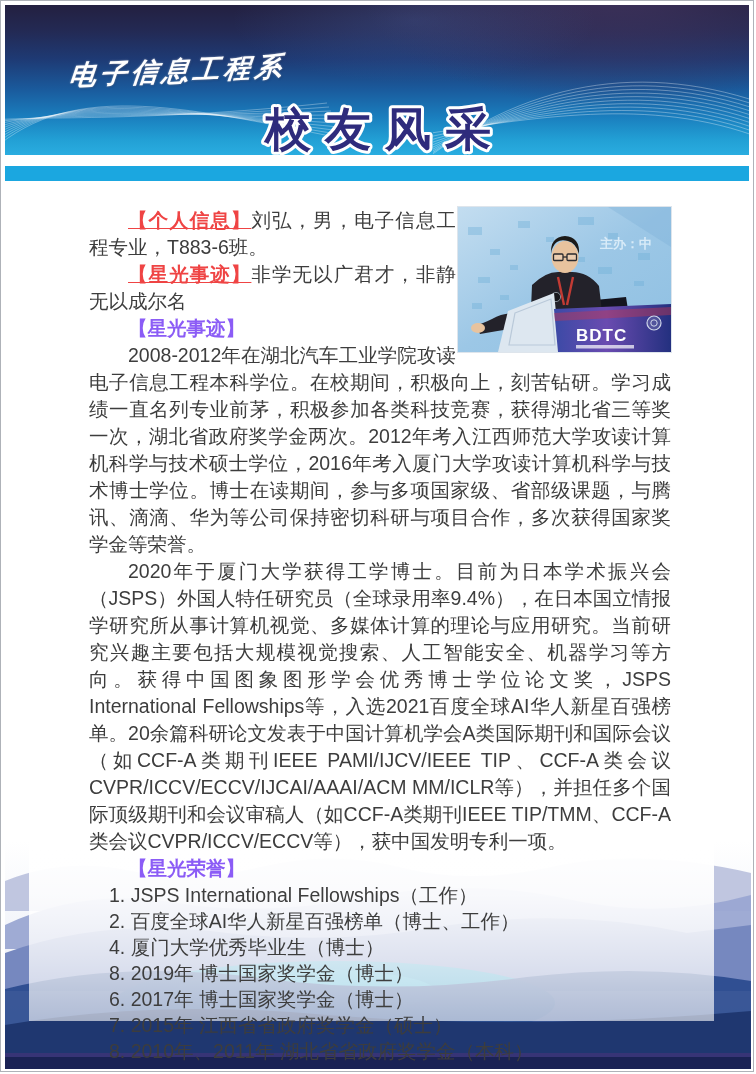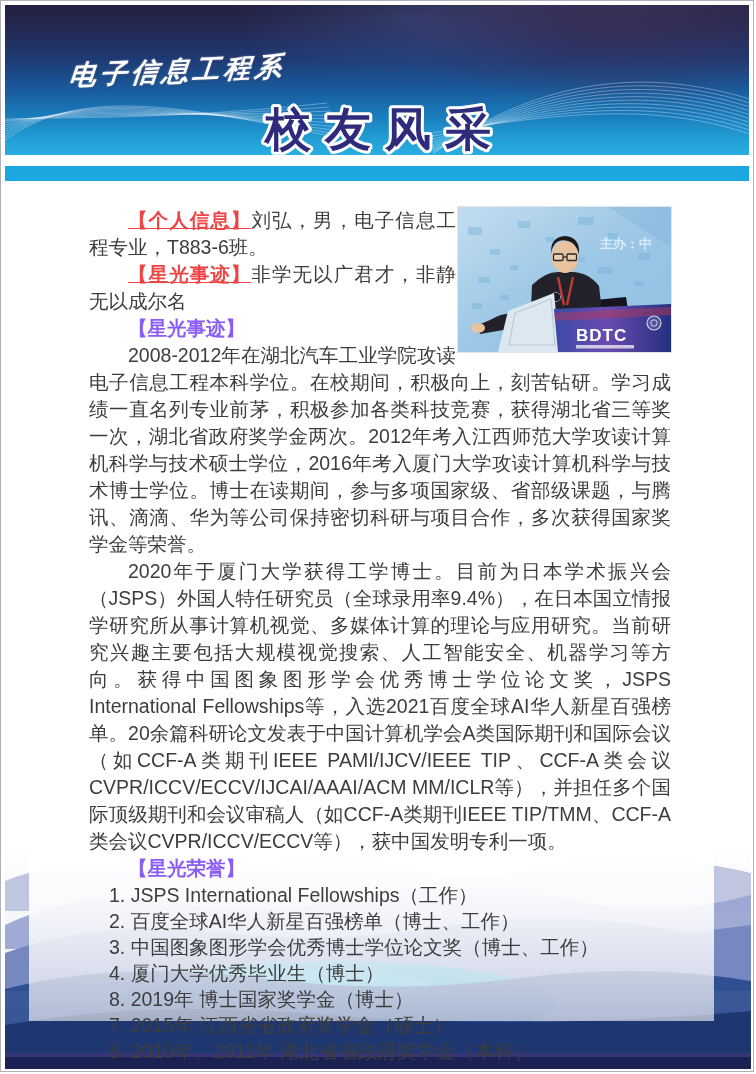--- a/index.html
+++ b/index.html
@@ -230,26 +230,26 @@
     <p>2008-2012年在湖北汽车工业学院攻读电子信息工程本科学位。在校期间，积极向上，刻苦钻研。学习成绩一直名列专业前茅，积极参加各类科技竞赛，获得湖北省三等奖一次，湖北省政府奖学金两次。2012年考入江西师范大学攻读计算机科学与技术硕士学位，2016年考入厦门大学攻读计算机科学与技术博士学位。博士在读期间，参与多项国家级、省部级课题，与腾讯、滴滴、华为等公司保持密切科研与项目合作，多次获得国家奖学金等荣誉。</p>
     <p>2020年于厦门大学获得工学博士。目前为日本学术振兴会（JSPS）外国人特任研究员（全球录用率9.4%），在日本国立情报学研究所从事计算机视觉、多媒体计算的理论与应用研究。当前研究兴趣主要包括大规模视觉搜索、人工智能安全、机器学习等方向。获得中国图象图形学会优秀博士学位论文奖，JSPS International Fellowships等，入选2021百度全球AI华人新星百强榜单。20余篇科研论文发表于中国计算机学会A类国际期刊和国际会议（如CCF-A类期刊IEEE PAMI/IJCV/IEEE TIP、CCF-A类会议 CVPR/ICCV/ECCV/IJCAI/AAAI/ACM MM/ICLR等），并担任多个国际顶级期刊和会议审稿人（如CCF-A类期刊IEEE TIP/TMM、CCF-A类会议CVPR/ICCV/ECCV等），获中国发明专利一项。</p>
 
     <div class="sec-head">【星光荣誉】</div>
     <ol class="honors">
 
         <li>1. JSPS International Fellowships（工作）</li>
 
         <li>2. 百度全球AI华人新星百强榜单（博士、工作）</li>
 
-        <li>3. 中国图象图形学会优秀博士学位论文奖（博士、工作）</li>
 
         <li>4. 厦门大学优秀毕业生（博士）</li>
 
         <li>8. 2019年 博士国家奖学金（博士）</li>
 
+        <li>6. 2017年 博士国家奖学金（博士）</li>
 
         <li>7. 2015年 江西省省政府奖学金（硕士）</li>
 
         <li>8. 2010年、2011年 湖北省省政府奖学金（本科）</li>
 
       </ol>
   </main>
 
   <div class="page-margin-top"></div>
 </div>

